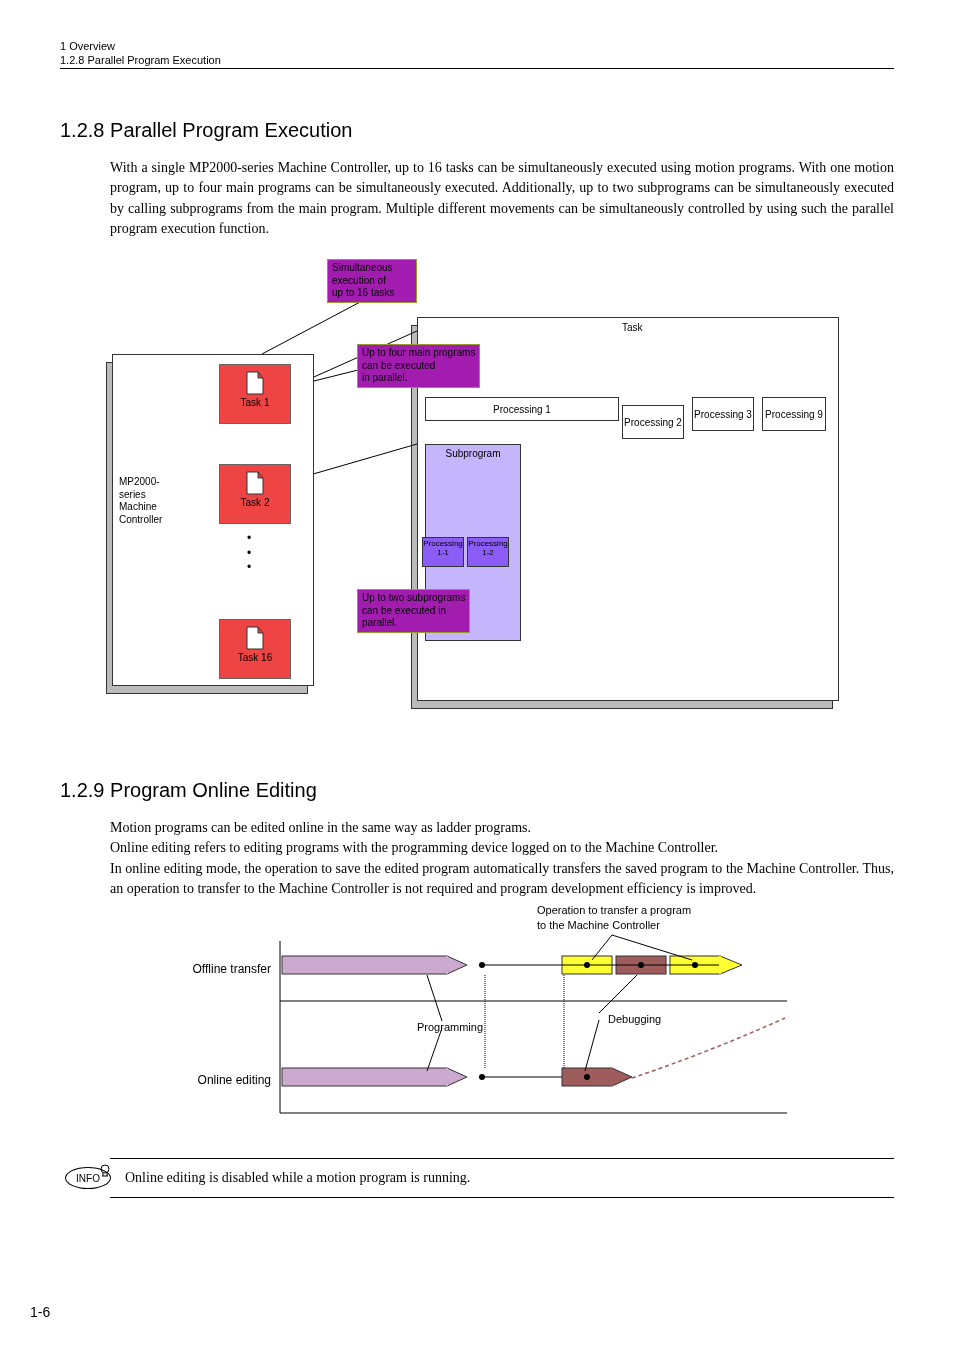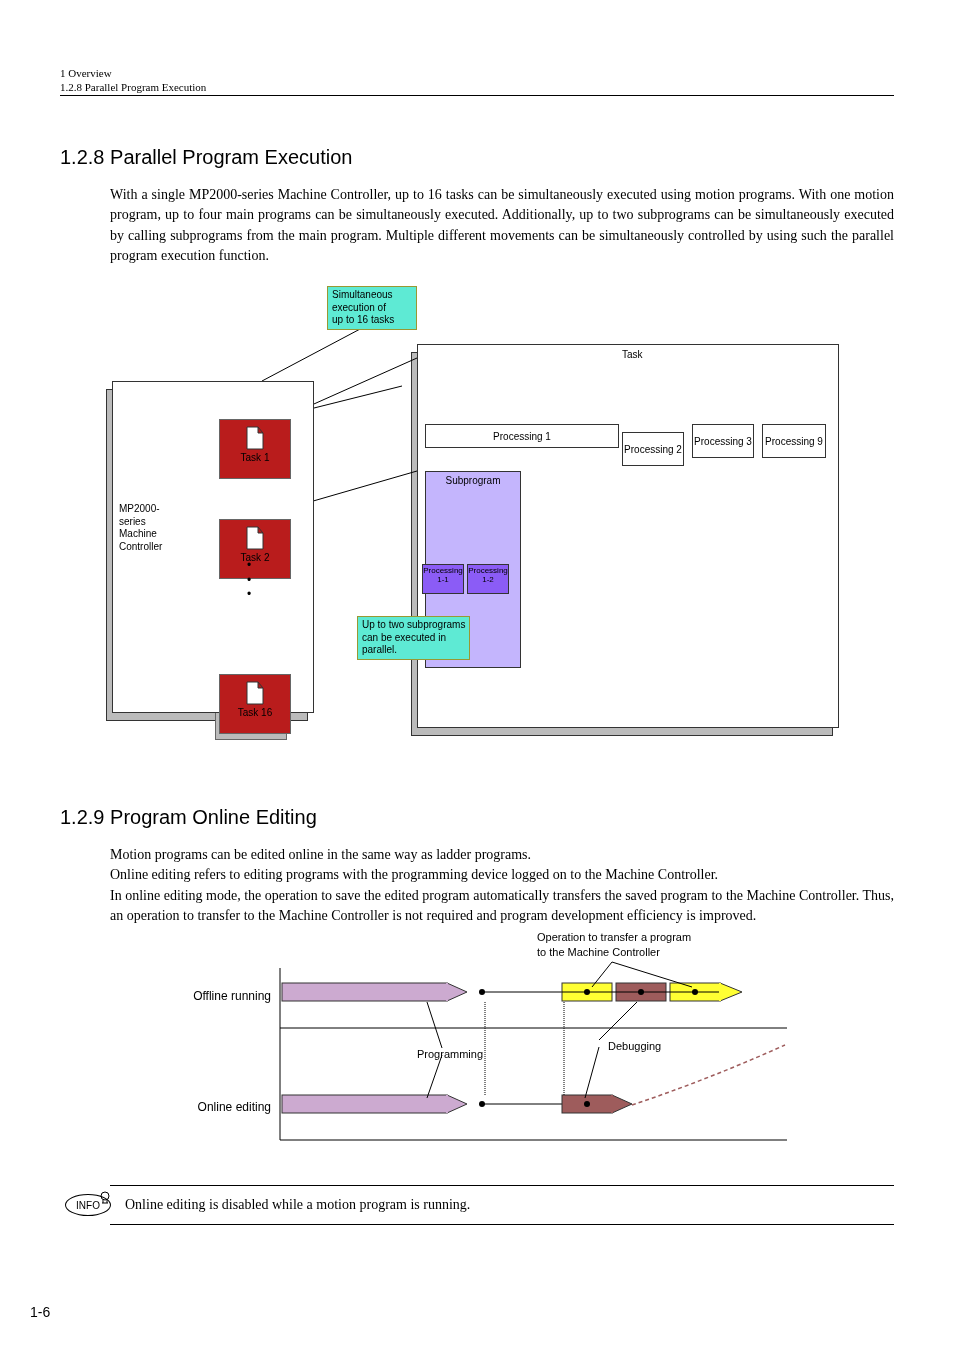--- a/index.html
+++ b/index.html
@@ -11,22 +11,21 @@
     color: #000;
   }
   .page {
     padding: 40px 60px 40px 60px;
     position: relative;
     box-sizing: border-box;
     height: 1350px;
   }
   .header {
     font-size: 11px;
-    font-family: Liberation Serif, serif;
-    margin-top: 27px;
+    font-family: Liberation Sans, sans-serif;
   }
   .header-line1 {
     margin-bottom: 2px;
   }
   .header-line2 {
     border-bottom: 1.5px solid #000;
     padding-bottom: 2px;
   }
   .section-title {
     font-family: Arial, sans-serif;
@@ -43,21 +42,21 @@
 
   
   .diagram1 {
     position: relative;
     margin: 20px auto 0 auto;
     width: 740px;
     height: 470px;
   }
   .yellow-box {
     position: absolute;
-    background: #5eead4;
+    background: #a21caf;
     border: 1px solid #999833;
     font-family: Arial, sans-serif;
     font-size: 10px;
     padding: 2px 4px;
     line-height: 1.25;
   }
   .big-shadow-box {
     position: absolute;
     background: #fff;
     border: 1px solid #333;
@@ -70,26 +69,25 @@
     width: 100%;
     height: 100%;
     background: #bbb;
     z-index: -1;
     border: 1px solid #333;
   }
   .task-box {
     position: absolute;
     width: 70px;
     height: 58px;
-    background: #b91c1c;
+    background: #ef4444;
     border: 1px solid #666;
     font-family: Arial, sans-serif;
     font-size: 10px;
     text-align: center;
-    margin-top: 28px;
   }
   .task-box::before {
     content: "";
     position: absolute;
     left: -5px;
     top: 5px;
     width: 100%;
     height: 100%;
     background: #bbb;
     z-index: -1;
@@ -306,20 +304,23 @@
     <div class="task-box" style="left:112px; top:360px;">
       <svg class="task-icon" viewBox="0 0 20 24">
           <path d="M2 1 H13 L18 7 V23 H2 Z M13 1 V7 H18" fill="#fff" stroke="#333" stroke-width="1"></path>
         </svg>
       <span>Task 16</span>
     </div>
 
     <div class="big-shadow-box" style="left:310px; top:58px; width:420px; height:382px;"></div>
     <div class="task-label-top" style="left:515px; top:63px;">Task</div>
 
+    <div class="yellow-box" style="left:250px; top:85px; white-space:pre-line">Up to four main programs
+can be executed
+in parallel.</div>
 
     <div class="proc-box" style="left:318px; top:138px; width:192px; height:22px;">
         <span>Processing 1</span>
       </div>
     <div class="proc-box" style="left:515px; top:146px; width:60px; height:32px;">
         <span>Processing 2</span>
       </div>
     <div class="proc-box" style="left:585px; top:138px; width:60px; height:32px;">
         <span>Processing 3</span>
       </div>
@@ -341,21 +342,21 @@
   </div>
 
   <div class="section-title">1.2.9  Program Online Editing</div>
   <div class="body-text" style="white-space:pre-line">Motion programs can be edited online in the same way as ladder programs.
 Online editing refers to editing programs with the programming device logged on to the Machine Controller.
 In online editing mode, the operation to save the edited program automatically transfers the saved program to the Machine Controller. Thus, an operation to transfer to the Machine Controller is not required and program development efficiency is improved.</div>
 
   <div class="diagram2">
     <div class="d2-toplabel" style="left:370px; top:0; white-space:pre-line">Operation to transfer a program
 to the Machine Controller</div>
-    <div class="d2-rowlabel" style="left:14px; top:59px; width:90px;">Offline running</div>
+    <div class="d2-rowlabel" style="left:14px; top:59px; width:90px;">Offline transfer</div>
     <div class="d2-rowlabel" style="left:14px; top:170px; width:90px;">Online editing</div>
     <div class="d2-smalllabel" style="left:250px; top:118px;">Programming</div>
     <div class="d2-smalllabel" style="left:405px; top:110px;padding-left:36px;">Debugging</div>
 
     <svg class="lines" viewBox="0 0 620 225" style="overflow:visible">
 
       <rect x="115" y="53" width="165" height="18" fill="#ccaad0" stroke="#333"></rect>
       <path d="M280,53 L300,62 L280,71" fill="#ccaad0" stroke="#333"></path>
       <path d="M280,53 L280,71" stroke="#ccaad0" stroke-width="2"></path>
       <line x1="315" y1="62" x2="395" y2="62" stroke="#000"></line>

